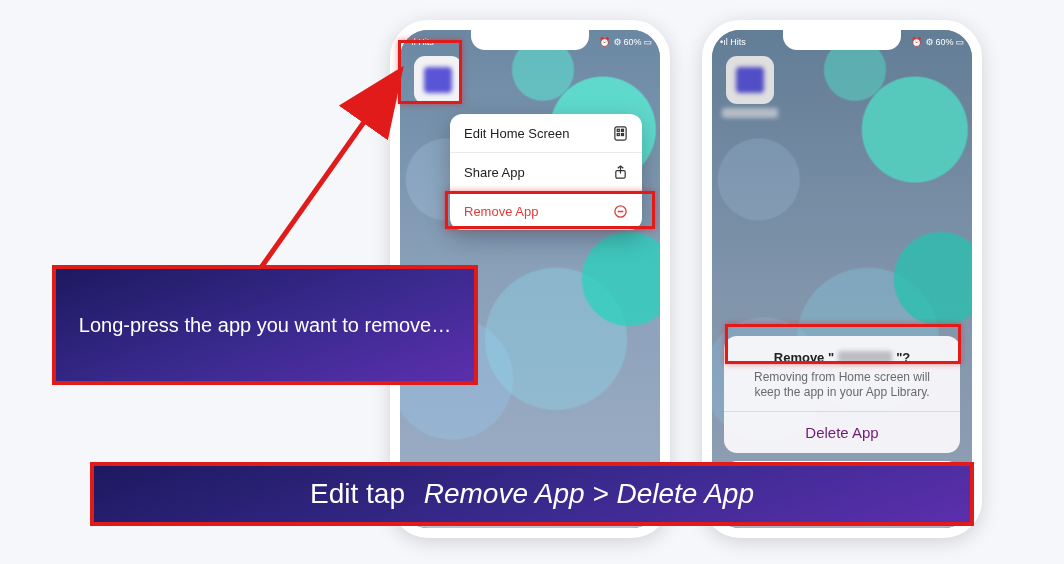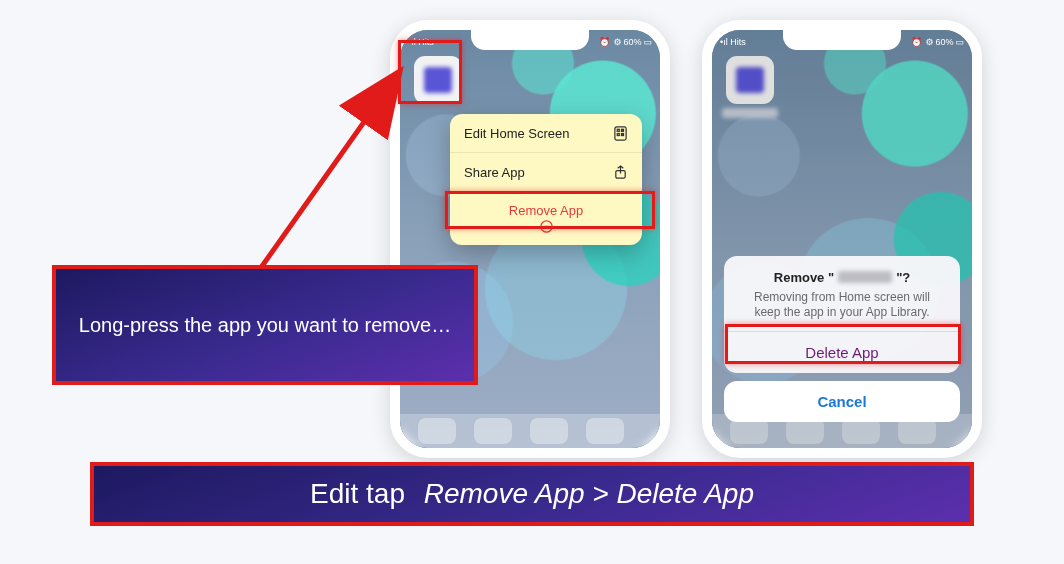--- a/index.html
+++ b/index.html
@@ -13,21 +13,21 @@
   }
   .stage {
     position: absolute;
     inset: 0;
   }
   
   .phone {
     position: absolute;
     top: 20px;
     width: 280px;
-    height: 438px;
+    height: 518px;
     border: 10px solid #fff;
     border-radius: 38px;
     overflow: hidden;
     box-shadow: 0 4px 20px rgba(0,0,0,.15);
     background: #5f7d98;
   }
   .phone-left { left: 390px; }
   .phone-right { left: 702px; }
   .notch {
     position: absolute;
@@ -98,36 +98,36 @@
     border-radius: 3px;
     filter: blur(2px);
     z-index: 3;
   }
   
   .ctx {
     position: absolute;
     top: 84px;
     left: 50px;
     right: 18px;
-    background: #fef9c3;
+    background: #ffffff;
     border-radius: 12px;
     overflow: hidden;
     z-index: 3;
     box-shadow: 0 8px 24px rgba(0,0,0,.25);
   }
   .ctx-row {
     display: flex;
     justify-content: space-between;
     align-items: center;
     padding: 11px 14px;
     font-size: 13px;
     color: #222;
     border-bottom: 1px solid rgba(0,0,0,.08);
   }
-  .ctx-row:last-child { border-bottom: none; color: #e43b3b; flex-direction: column; }
+  .ctx-row:last-child { border-bottom: none; color: #e43b3b; }
   .ctx-row .mi { width: 16px; height: 16px; display:flex; align-items:center; justify-content:center; }
   .mi svg { width: 15px; height: 15px; }
   
   .dock {
     position: absolute;
     bottom: 0; left: 0; right: 0;
     height: 34px;
     background: rgba(255,255,255,.25);
     backdrop-filter: blur(4px);
     display: flex;

